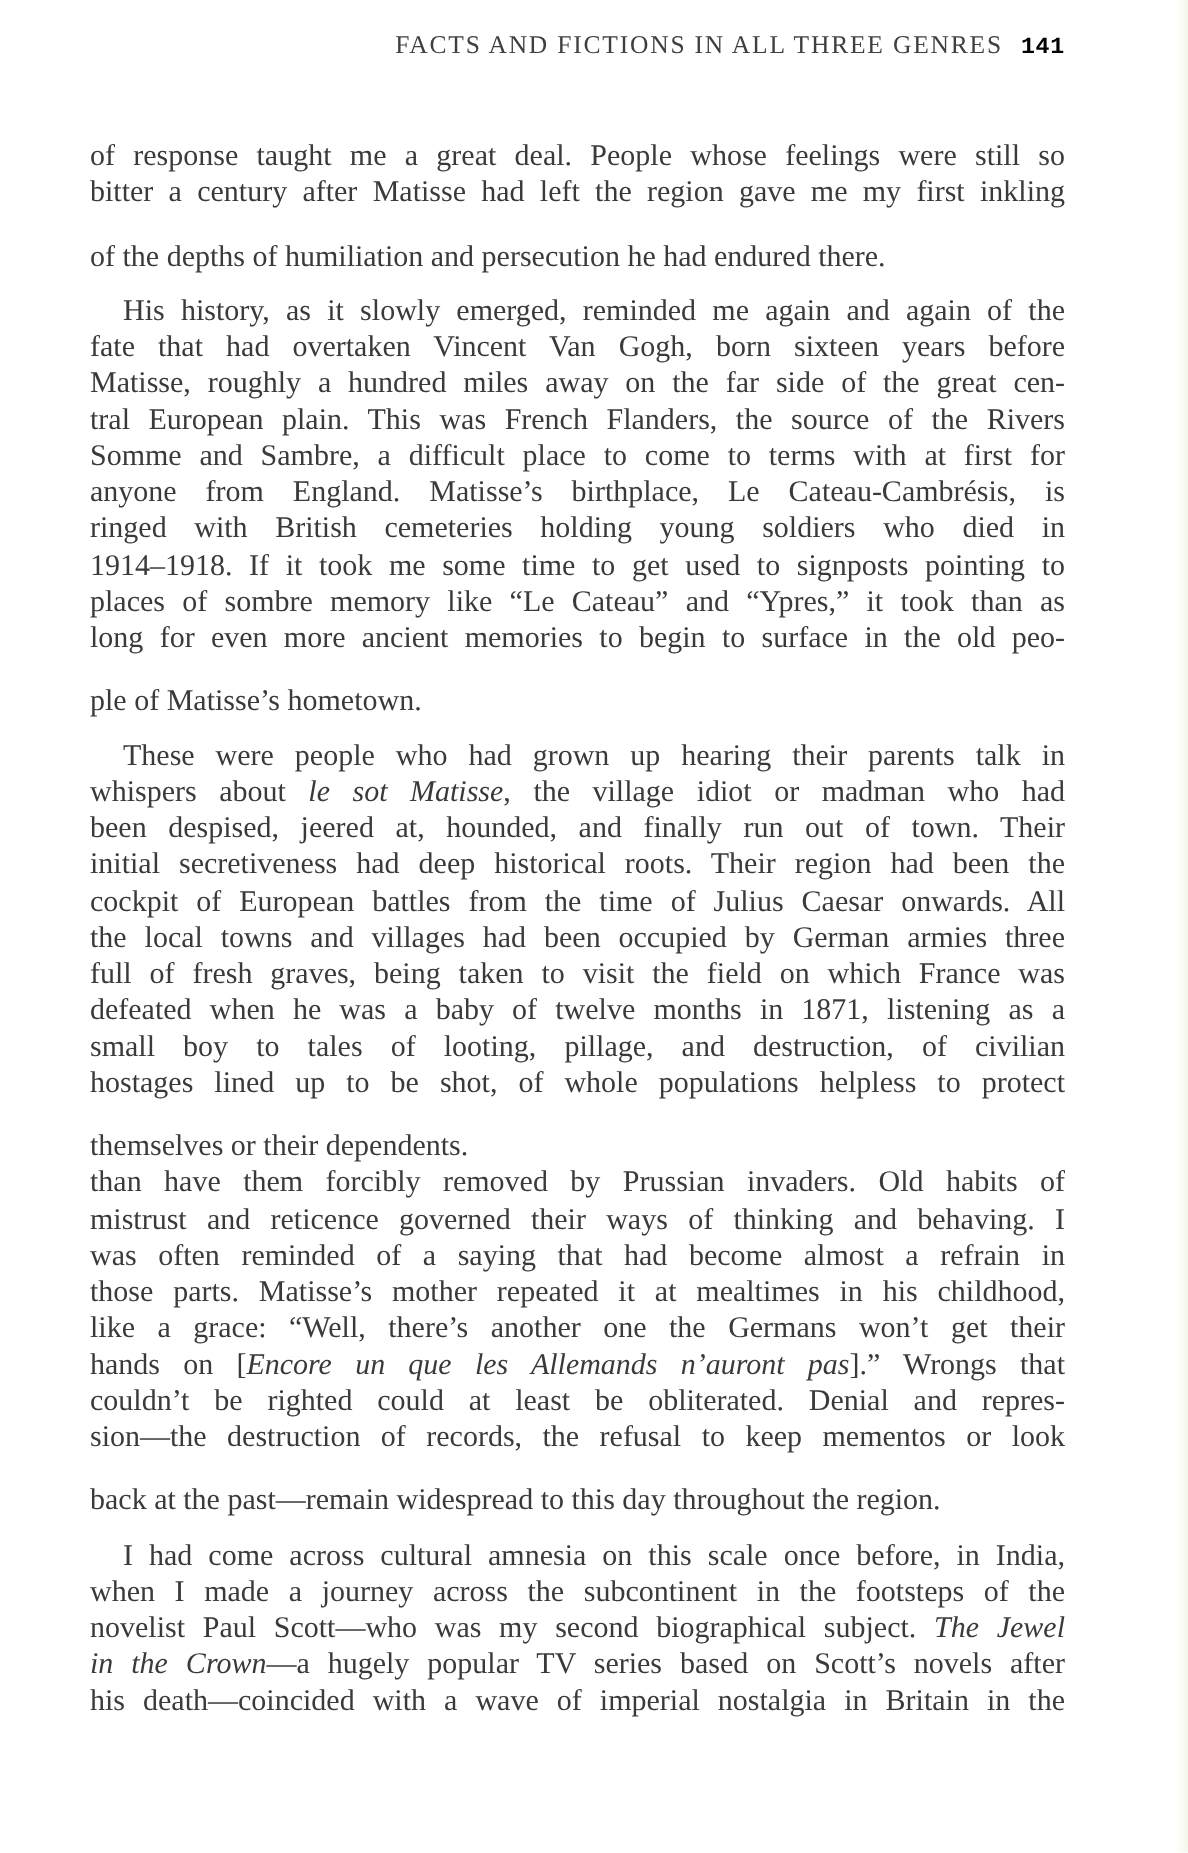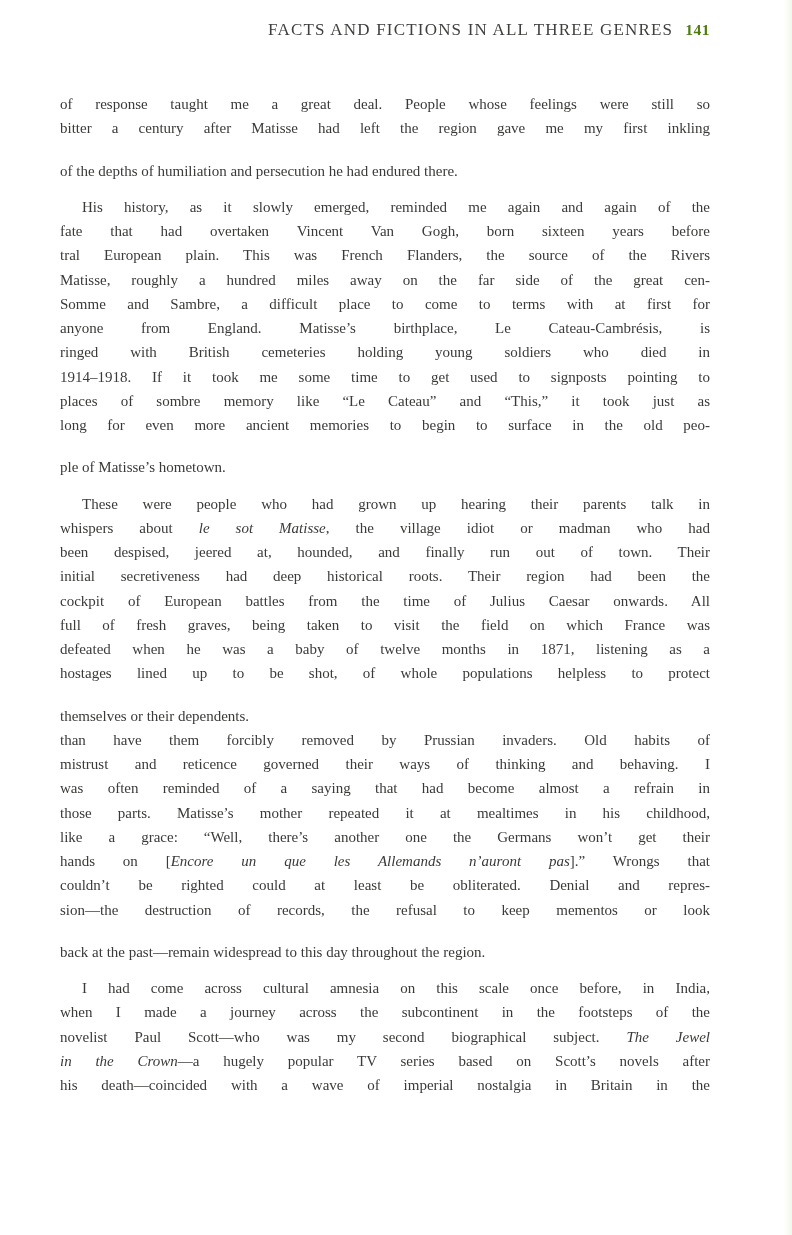--- a/index.html
+++ b/index.html
@@ -13,28 +13,28 @@
     position: absolute; top: 0; right: 0; width: 8px; height: 1235px;
     background: linear-gradient(to right, #ffffff, #f2f7ea);
   }
   .running-head {
     position: absolute; top: 18px; left: 60px; width: 650px;
     text-align: right; font-size: 17px; letter-spacing: 1.2px;
     line-height: 24px; color: #3f3f3d;
   }
   .running-head .title { font-family: "Liberation Serif", serif; }
   .running-head .page-num {
-    font-family: Liberation Serif, serif;
+    font-family: Liberation Mono, monospace;
     font-weight: bold; font-size: 15.5px; margin-left: 12px; letter-spacing: 0.5px;
-    color: #4d7c0f;
+    color: #000000;
     margin-top: 21px;
   }
   .body-text {
     position: absolute; top: 92px; left: 60px; width: 650px;
-    font-size: 15px; line-height: 24.26px;
+    font-size: 20px; line-height: 24.26px;
   }
   .line {
     display: block; white-space: nowrap; text-align: justify;
     text-align-last: justify; height: 24.26px;
   }
   .line.last { text-align-last: left; margin-top: 18px; }
   .line.indent { padding-left: 22px; margin-top: 12px; }
   .it { font-style: italic; margin-top: 41px; }
 </style>
 </head>
@@ -45,36 +45,38 @@
 <header class="running-head">
   <span class="title">FACTS AND FICTIONS IN ALL THREE GENRES</span><span class="page-num">141</span>
 </header>
 
 <main class="body-text" id="body-text">
     <span class="line"><span>of response taught me a great deal. People whose feelings were still so</span></span>
     <span class="line"><span>bitter a century after Matisse had left the region gave me my first inkling</span></span>
     <span class="line last"><span>of the depths of humiliation and persecution he had endured there.</span></span>
     <span class="line indent"><span>His history, as it slowly emerged, reminded me again and again of the</span></span>
     <span class="line"><span>fate that had overtaken Vincent Van Gogh, born sixteen years before</span></span>
+    <span class="line"><span>Matisse, roughly a hundred miles away on the far side of the great cen-</span></span>
     <span class="line"><span>tral European plain. This was French Flanders, the source of the Rivers</span></span>
-    <span class="line"><span>Matisse, roughly a hundred miles away on the far side of the great cen-</span></span>
     <span class="line"><span>Somme and Sambre, a difficult place to come to terms with at first for</span></span>
     <span class="line"><span>anyone from England. Matisse’s birthplace, Le Cateau-Cambrésis, is</span></span>
     <span class="line"><span>ringed with British cemeteries holding young soldiers who died in</span></span>
     <span class="line"><span>1914–1918. If it took me some time to get used to signposts pointing to</span></span>
-    <span class="line"><span>places of sombre memory like “Le Cateau” and “This,” it took just as</span></span>
+    <span class="line"><span>places of sombre memory like “Le Cateau” and “Ypres,” it took than as</span></span>
     <span class="line"><span>long for even more ancient memories to begin to surface in the old peo-</span></span>
     <span class="line last"><span>ple of Matisse’s hometown.</span></span>
     <span class="line indent"><span>These were people who had grown up hearing their parents talk in</span></span>
     <span class="line"><span>whispers about </span><span class="it">le sot Matisse</span><span>, the village idiot or madman who had</span></span>
     <span class="line"><span>been despised, jeered at, hounded, and finally run out of town. Their</span></span>
     <span class="line"><span>initial secretiveness had deep historical roots. Their region had been the</span></span>
     <span class="line"><span>cockpit of European battles from the time of Julius Caesar onwards. All</span></span>
+    <span class="line"><span>the local towns and villages had been occupied by German armies three</span></span>
     <span class="line"><span>full of fresh graves, being taken to visit the field on which France was</span></span>
     <span class="line"><span>defeated when he was a baby of twelve months in 1871, listening as a</span></span>
+    <span class="line"><span>small boy to tales of looting, pillage, and destruction, of civilian</span></span>
     <span class="line"><span>hostages lined up to be shot, of whole populations helpless to protect</span></span>
     <span class="line last"><span>themselves or their dependents.</span></span>
     <span class="line"><span>than have them forcibly removed by Prussian invaders. Old habits of</span></span>
     <span class="line"><span>mistrust and reticence governed their ways of thinking and behaving. I</span></span>
     <span class="line"><span>was often reminded of a saying that had become almost a refrain in</span></span>
     <span class="line"><span>those parts. Matisse’s mother repeated it at mealtimes in his childhood,</span></span>
     <span class="line"><span>like a grace: “Well, there’s another one the Germans won’t get their</span></span>
     <span class="line"><span>hands on [</span><span class="it">Encore un que les Allemands n’auront pas</span><span>].” Wrongs that</span></span>
     <span class="line"><span>couldn’t be righted could at least be obliterated. Denial and repres-</span></span>
     <span class="line"><span>sion—the destruction of records, the refusal to keep mementos or look</span></span>

